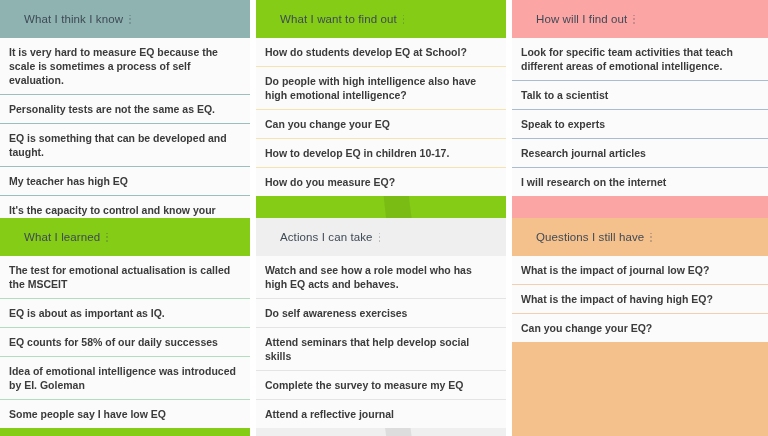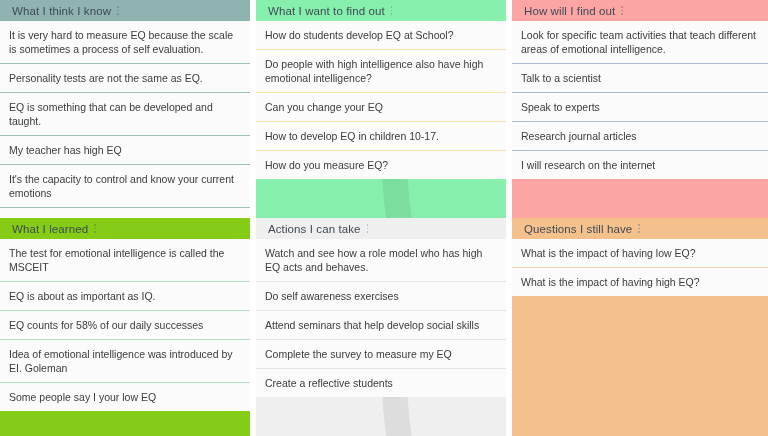--- a/index.html
+++ b/index.html
@@ -25,22 +25,22 @@
   .gutter { background: #ffffff; }
 
   .panel {
     position: relative;
     overflow: hidden;
   }
 
   .panel-header {
     display: flex;
     align-items: center;
-    height: 21px;
-    padding: 0 0 0 12px;
+    height: 38px;
+    padding: 0 0 0 24px;
     position: relative;
     z-index: 2;
   }
   .panel-title {
     font-size: 11.5px;
     color: #3f4a56;
     letter-spacing: 0.1px;
     white-space: nowrap;
   }
   .kebab-icon {
@@ -70,27 +70,28 @@
     background: #fbfbfb;
     padding: 7px 12px 7px 9px;
     font-size: 10.5px;
     line-height: 14px;
     color: #3b3b3b;
     border-bottom-width: 1px;
     border-bottom-style: solid;
     min-height: 22px;
     display: flex;
     align-items: center;
+    font-weight: bold;
   }
   .card:last-child { border-bottom: none; }
 
   
   .theme-teal   { background: #8fb3b0; }
   .theme-teal   .card { border-bottom-color: #9dbfbc; }
-  .theme-yellow { background: #86efac; }
+  .theme-yellow { background: #84cc16; }
   .theme-yellow .card { border-bottom-color: #f6e3b0; }
   .theme-blue   { background: #fca5a5; }
   .theme-blue   .card { border-bottom-color: #a9bcd0; }
   .theme-green  { background: #84cc16; }
   .theme-green  .card { border-bottom-color: #b4dcbf; }
   .theme-grey   { background: #efefef; }
   .theme-grey   .card { border-bottom-color: #e4e4e4; }
   .theme-orange { background: #f4c08c; text-align: right; }
   .theme-orange .card { border-bottom-color: #f2cfae; }
 
@@ -175,59 +176,60 @@
     <div class="panel theme-green">
       <div class="panel-header">
         <span class="panel-title">What I learned</span>
         <span class="kebab-icon">
           <i></i>
           <i></i>
           <i></i>
         </span>
       </div>
       <div class="cards">
-        <div class="card">The test for emotional intelligence is called the MSCEIT</div>
+        <div class="card">The test for emotional actualisation is called the MSCEIT</div>
         <div class="card">EQ is about as important as IQ.</div>
         <div class="card">EQ counts for 58% of our daily successes</div>
         <div class="card">Idea of emotional intelligence was introduced by EI. Goleman</div>
-        <div class="card">Some people say I your low EQ</div>
+        <div class="card">Some people say I have low EQ</div>
       </div>
     </div>
     <div class="gutter"></div>
     <div class="panel theme-grey">
       <svg class="watermark wm-a" viewBox="0 0 300 340">
         <path d="M40,0 C40,140 95,250 150,250 C215,250 245,175 215,125 C190,82 125,95 120,150 C115,215 180,260 250,235" fill="none" stroke="#000" stroke-width="26" stroke-linecap="round"></path>
       </svg>
       <div class="panel-header">
         <span class="panel-title">Actions I can take</span>
         <span class="kebab-icon">
           <i></i>
           <i></i>
           <i></i>
         </span>
       </div>
       <div class="cards">
         <div class="card">Watch and see how a role model who has high EQ acts and behaves.</div>
         <div class="card">Do self awareness exercises</div>
         <div class="card">Attend seminars that help develop social skills</div>
         <div class="card">Complete the survey to measure my EQ</div>
-        <div class="card">Create a reflective students</div>
+        <div class="card">Attend a reflective journal</div>
       </div>
     </div>
     <div class="gutter"></div>
     <div class="panel theme-orange">
       <svg class="watermark wm-b" viewBox="0 0 300 340">
         <path d="M20,10 C20,150 90,265 155,255 C225,245 250,160 210,120 C175,85 120,110 122,165 C124,225 190,255 255,225" fill="none" stroke="#000" stroke-width="26" stroke-linecap="round"></path>
       </svg>
       <div class="panel-header">
         <span class="panel-title">Questions I still have</span>
         <span class="kebab-icon">
           <i></i>
           <i></i>
           <i></i>
         </span>
       </div>
       <div class="cards">
-        <div class="card">What is the impact of having low EQ?</div>
+        <div class="card">What is the impact of journal low EQ?</div>
         <div class="card">What is the impact of having high EQ?</div>
+        <div class="card">Can you change your EQ?</div>
       </div>
     </div>
   </div>
 
 </body></html>

